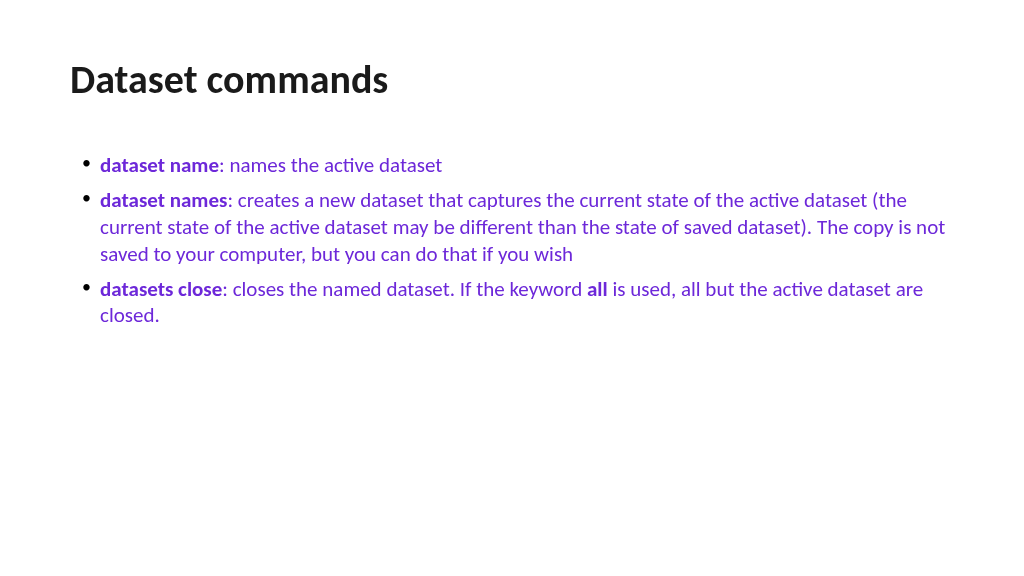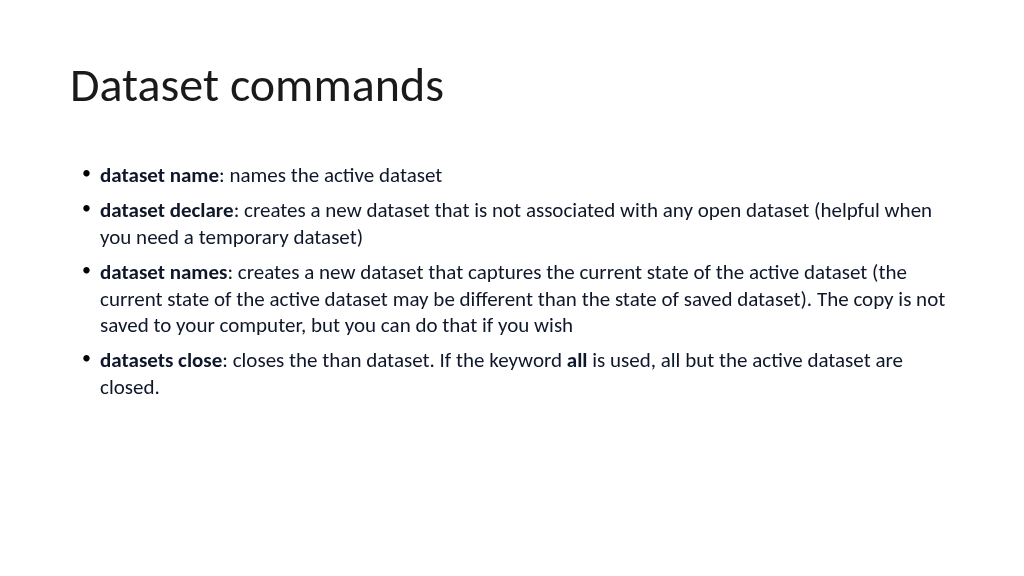--- a/index.html
+++ b/index.html
@@ -9,36 +9,36 @@
     }
     body {
       width: 1024px;
       height: 576px;
       background: #ffffff;
       font-family: Calibri, 'Segoe UI', Arial, sans-serif;
       color: #000000;
       padding: 55px 70px 40px 70px;
     }
     .slide-title {
-      font-size: 48px;
-      font-weight: 400;
+      font-size: 40px;
+      font-weight: 700;
       color: #1a1a1a;
       margin-bottom: 48px;
     }
     .bullet-list {
       list-style: none;
       padding-left: 12px;
     }
     .bullet-item {
       position: relative;
       padding-left: 18px;
       font-size: 21px;
       line-height: 1.28;
       margin-bottom: 8px;
-      color: #0f172a;
+      color: #6d28d9;
     }
     .bullet-item::before {
       content: "•";
       position: absolute;
       left: 0;
       top: 0;
       font-size: 18px;
       color: #000000;
     }
     .bold {
@@ -48,21 +48,18 @@
 </head>
 <body>
 
 <h1 class="slide-title">Dataset commands</h1>
 
 <ul class="bullet-list">
   <li class="bullet-item">
     <span class="bold">dataset name</span><span>: names the active dataset</span>
   </li>
   <li class="bullet-item">
-    <span class="bold">dataset declare</span><span>: creates a new dataset that is not associated with any open dataset (helpful when you need a temporary dataset)</span>
-  </li>
-  <li class="bullet-item">
     <span class="bold">dataset names</span><span>:  creates a new dataset that captures the current state of the active dataset (the current state of the active dataset may be different than the state of saved dataset).  The copy is not saved to your computer, but you can do that if you wish</span>
   </li>
   <li class="bullet-item">
-    <span class="bold">datasets close</span><span>:  closes the than dataset. If the keyword </span><span class="bold">all</span><span> is used, all but the active dataset are closed.</span>
+    <span class="bold">datasets close</span><span>:  closes the named dataset. If the keyword </span><span class="bold">all</span><span> is used, all but the active dataset are closed.</span>
   </li>
 </ul>
 
 </body></html>

